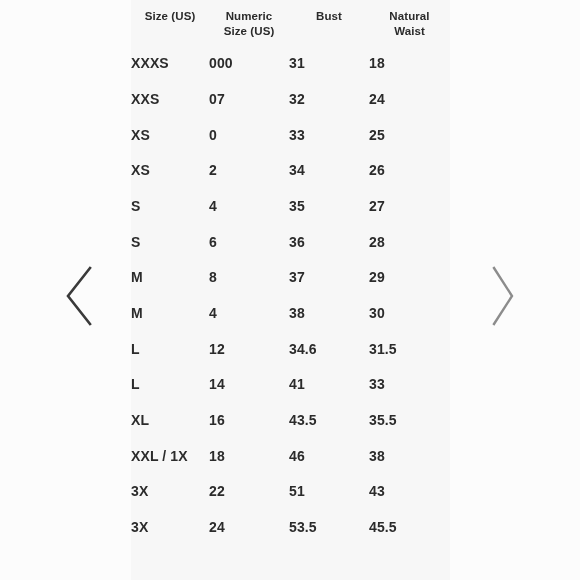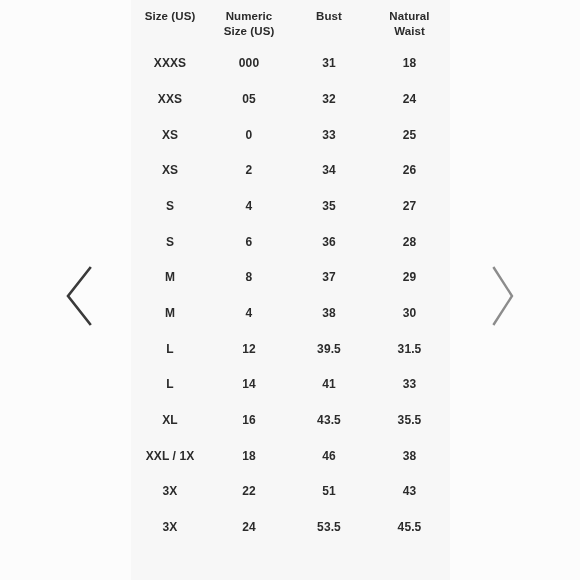--- a/index.html
+++ b/index.html
@@ -45,23 +45,22 @@
     font-size: 11.5px;
     color: #2b2b2b;
     text-align: center;
     vertical-align: top;
     padding: 9px 2px 6px 2px;
     line-height: 1.32;
     letter-spacing: 0.1px;
   }
   .size-table tbody td {
     font-weight: bold;
-    font-size: 12px;
+    font-size: 14px;
     color: #2b2b2b;
-    text-align: center;
     height: 35.7px;
     padding: 0;
     letter-spacing: 0.1px;
   }
   .hdr-l1 { display: block; }
   .hdr-l2 { display: block; }
 
   
   .arrow {
     position: absolute;
@@ -109,21 +108,21 @@
       </thead>
       <tbody id="table-body">
           <tr>
             <td>XXXS</td>
             <td>000</td>
             <td>31</td>
             <td>18</td>
           </tr>
           <tr>
             <td>XXS</td>
-            <td>05</td>
+            <td>07</td>
             <td>32</td>
             <td>24</td>
           </tr>
           <tr>
             <td>XS</td>
             <td>0</td>
             <td>33</td>
             <td>25</td>
           </tr>
           <tr>
@@ -152,21 +151,21 @@
           </tr>
           <tr>
             <td>M</td>
             <td>4</td>
             <td>38</td>
             <td>30</td>
           </tr>
           <tr>
             <td>L</td>
             <td>12</td>
-            <td>39.5</td>
+            <td>34.6</td>
             <td>31.5</td>
           </tr>
           <tr>
             <td>L</td>
             <td>14</td>
             <td>41</td>
             <td>33</td>
           </tr>
           <tr>
             <td>XL</td>

